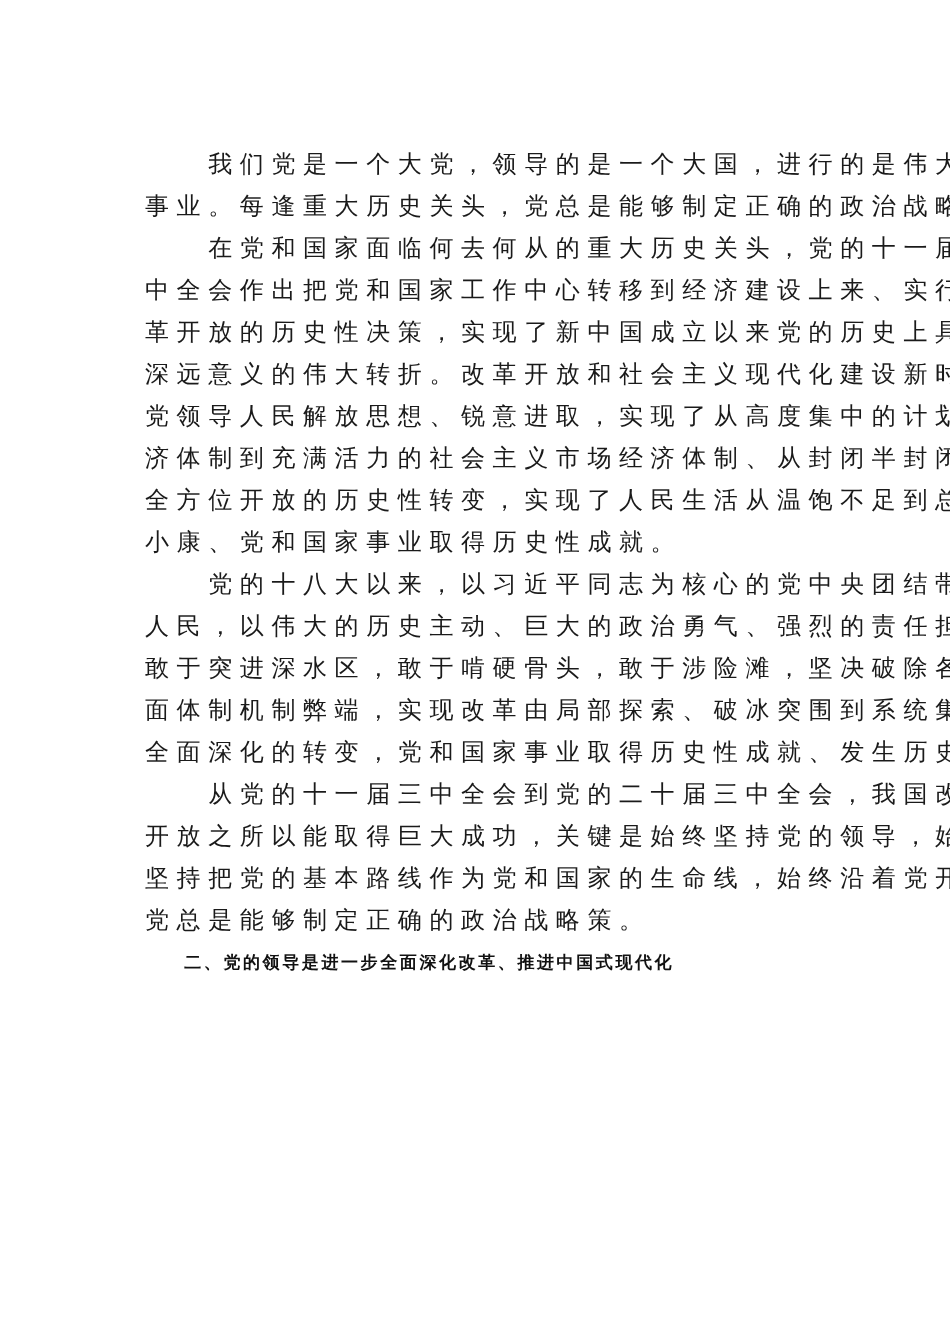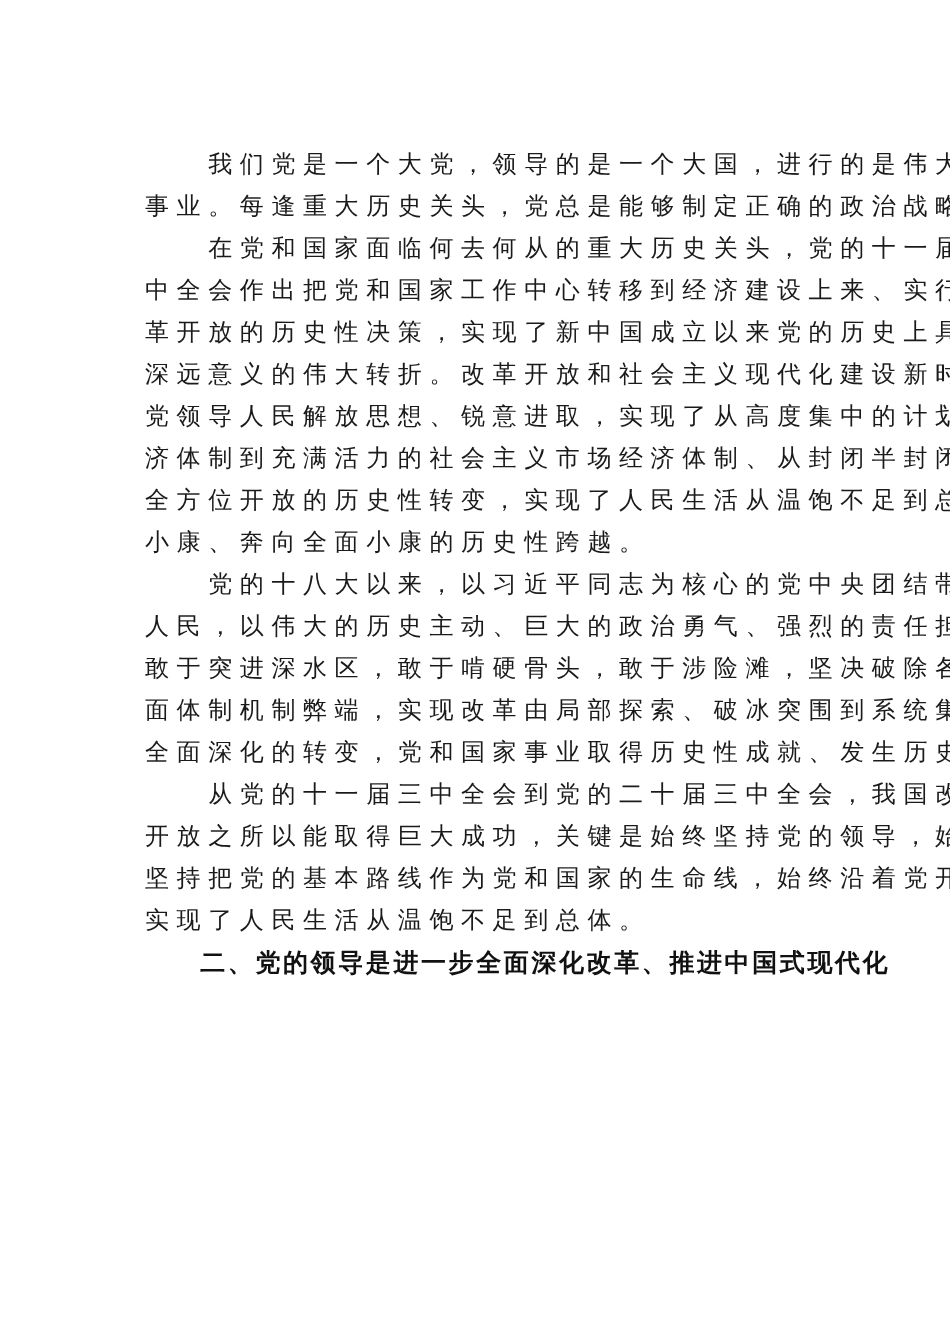--- a/index.html
+++ b/index.html
@@ -37,21 +37,21 @@
       display: block;
       height: 42px;
       line-height: 42px;
       font-size: 24px;
       letter-spacing: 7.6px;
       white-space: nowrap;
     }
     .heading .line {
       font-family: "DejaVu Sans", "Liberation Sans", sans-serif;
       font-weight: bold;
-      font-size: 25px;
+      font-size: 17px;
       letter-spacing: 2.6px;
       color: #111111;
       height: 43px;
       line-height: 43px;
     }
   </style>
 </head>
 <body>
 
 <div class="page">
@@ -63,36 +63,36 @@
     </div>
 
     <div class="para">
       <span class="line">　　在党和国家面临何去何从的重大历史关头，党的十一届三</span>
       <span class="line">中全会作出把党和国家工作中心转移到经济建设上来、实行改</span>
       <span class="line">革开放的历史性决策，实现了新中国成立以来党的历史上具有</span>
       <span class="line">深远意义的伟大转折。改革开放和社会主义现代化建设新时期，</span>
       <span class="line">党领导人民解放思想、锐意进取，实现了从高度集中的计划经</span>
       <span class="line">济体制到充满活力的社会主义市场经济体制、从封闭半封闭到</span>
       <span class="line">全方位开放的历史性转变，实现了人民生活从温饱不足到总体</span>
-      <span class="line">小康、奔向全面小康的历史性跨越。</span>
+      <span class="line">小康、党和国家事业取得历史性成就。</span>
     </div>
 
     <div class="para">
       <span class="line">　　党的十八大以来，以习近平同志为核心的党中央团结带领</span>
       <span class="line">人民，以伟大的历史主动、巨大的政治勇气、强烈的责任担当，</span>
       <span class="line">敢于突进深水区，敢于啃硬骨头，敢于涉险滩，坚决破除各方</span>
       <span class="line">面体制机制弊端，实现改革由局部探索、破冰突围到系统集成、</span>
       <span class="line">全面深化的转变，党和国家事业取得历史性成就、发生历史性</span>
     </div>
 
     <div class="para">
       <span class="line">　　从党的十一届三中全会到党的二十届三中全会，我国改革</span>
       <span class="line">开放之所以能取得巨大成功，关键是始终坚持党的领导，始终</span>
       <span class="line">坚持把党的基本路线作为党和国家的生命线，始终沿着党开创</span>
-      <span class="line">实现了人民生活从温饱不足到总体。</span>
+      <span class="line">党总是能够制定正确的政治战略策。</span>
     </div>
 
     <div class="para heading">
       <span class="line">　　二、党的领导是进一步全面深化改革、推进中国式现代化</span>
     </div>
 
   </div>
 </div>
 
 </body></html>

